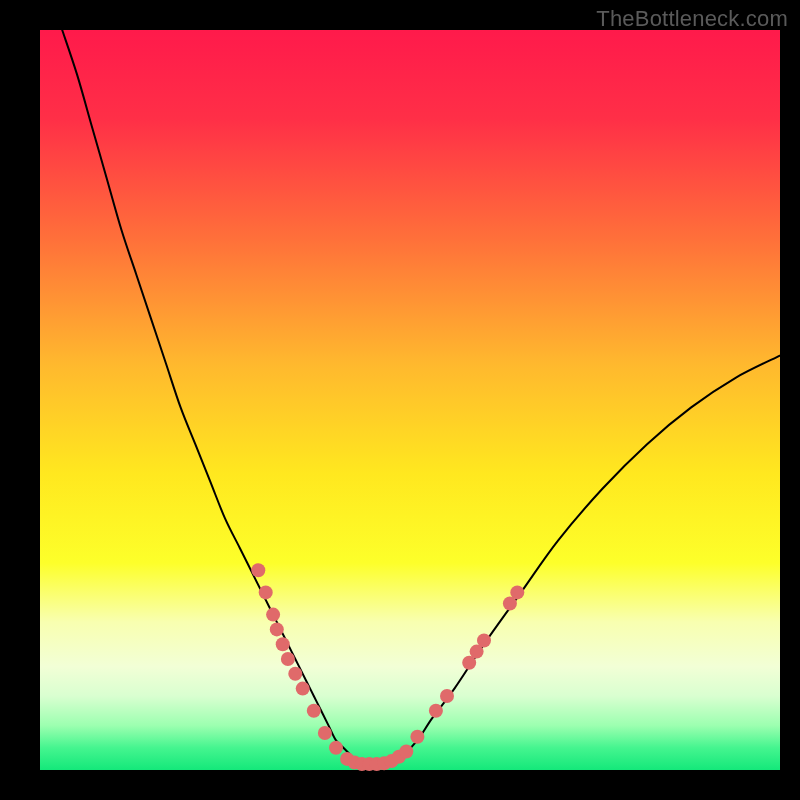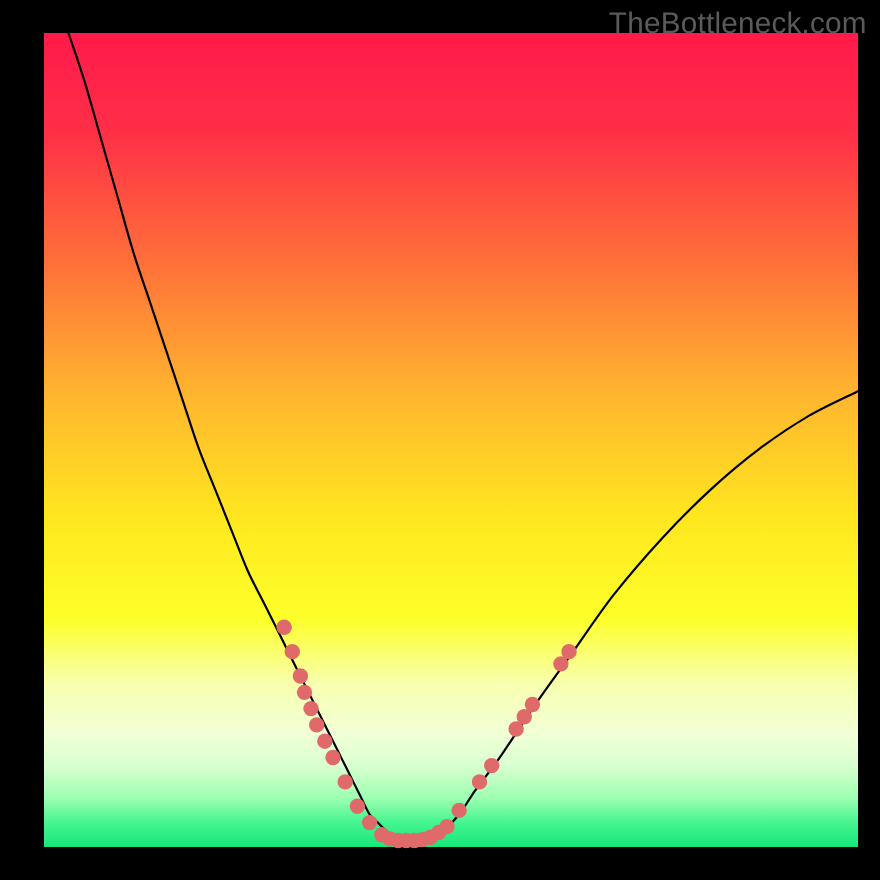--- a/index.html
+++ b/index.html
@@ -17,21 +17,21 @@
     top: 0;
     width: 800px;
     height: 800px;
     background: #000;
   }
   .watermark {
     position: absolute;
     top: 6px;
     right: 12px;
     color: #5a5a5a;
-    font-size: 27px;
+    font-size: 22px;
     letter-spacing: 0.2px;
     font-weight: 500;
   }
   svg {
     position: absolute;
     left: 0;
     top: 0;
   }
 </style>
 </head>

